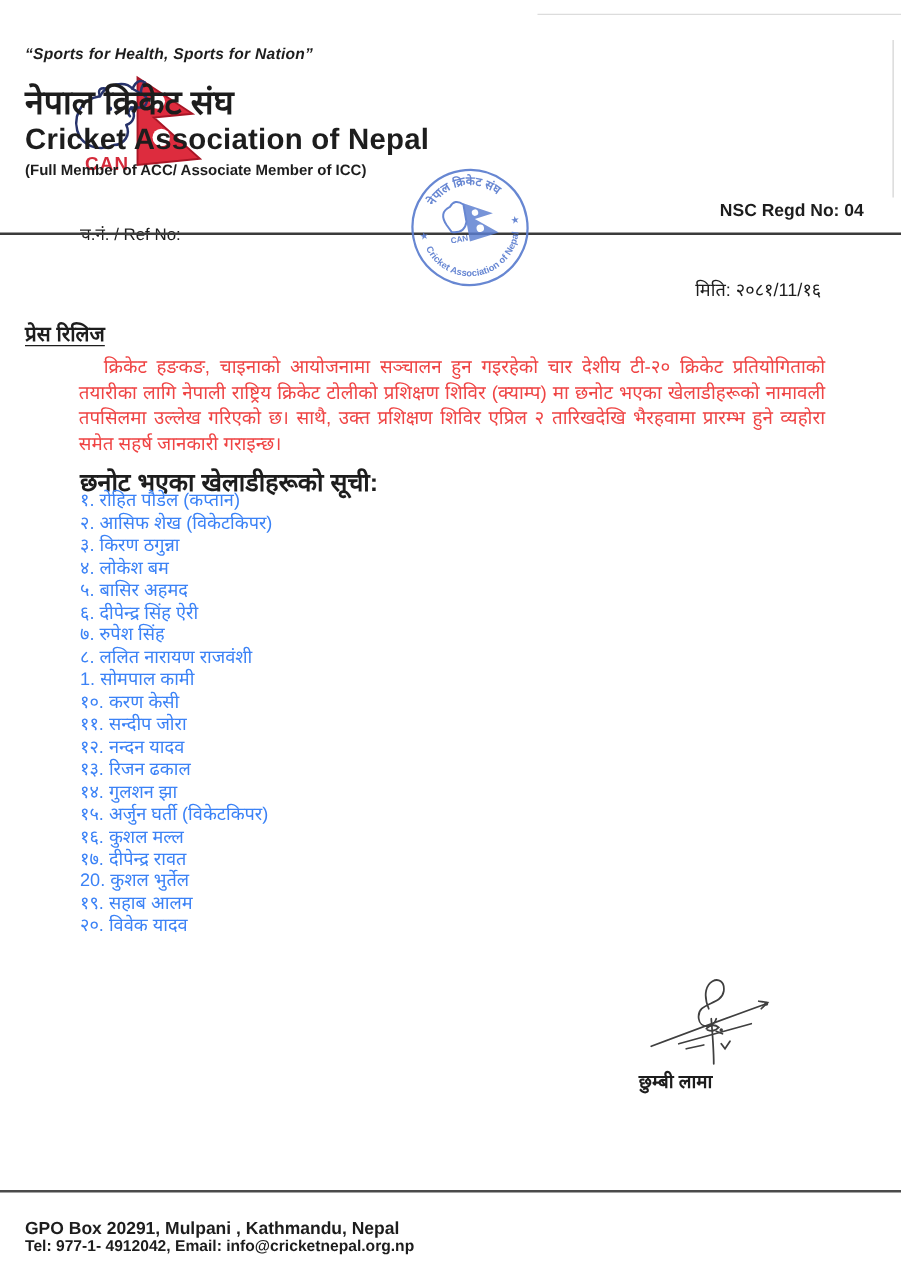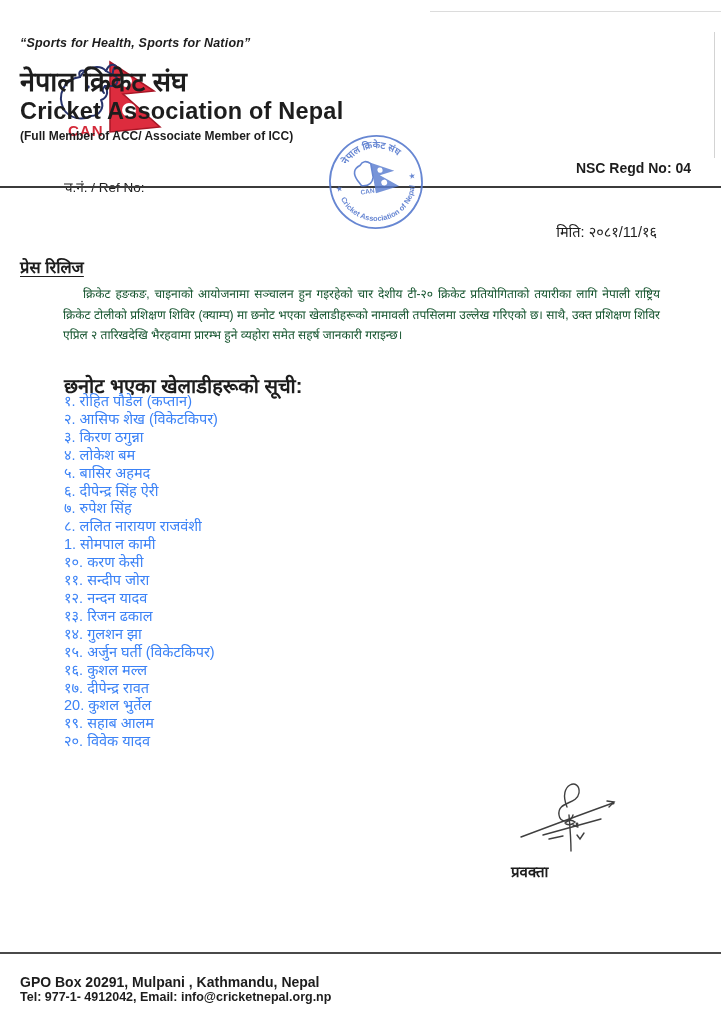--- a/index.html
+++ b/index.html
@@ -24,21 +24,21 @@
   
   .ref-label{left:64px;top:178px;font-size:13.5px;font-weight:normal;}
   .regd-label{right:30px;top:160px;font-size:14px;font-weight:bold;}
   .rule-top{top:186px;left:0;width:721px;height:2px;background:#3b3b3b;}
   .stamp{left:326px;top:132px;width:100px;height:100px;transform:rotate(-10deg);opacity:.92;}
 
   .date-line{top:221px;right:64px;font-size:14.5px;}
 
   
   .press-title{top:255px;font-size:16.5px;font-weight:bold;text-decoration:underline;text-underline-offset:3px;}
-  .body-par{top:284px;left:63px;width:597px;font-size:12px;line-height:20.5px;text-align:justify;text-indent:20px;color:#14532d;}
+  .body-par{top:284px;left:63px;width:597px;font-size:15px;line-height:20.5px;text-align:justify;text-indent:20px;color:#ef4444;}
 
   
   .players-heading{top:372px;left:64px;font-size:20px;font-weight:bold;}
   .players-list{top:393px;left:64px;font-size:14.5px;line-height:17.9px;color:#3b82f6;}
 
   
   .sig-block{left:505px;top:773px;width:160px;}
   .sig-svg{display:block;width:122px;height:80px;margin-left:8px;}
   .sig-name{font-size:15px;font-weight:600;margin-top:1px;margin-left:6px;}
   .sig-title{font-size:15px;font-weight:600;margin-top:8px;margin-left:6px;}
@@ -144,18 +144,18 @@
       <path d="M94 28 L101 29 L96 34"></path>
       <path d="M30 62 L88 46"></path>
       <path d="M52 50 q5 -5 10 -1 q-4 4 -9 2"></path>
       <path d="M60 52 l5 2"></path>
       <path d="M36 66 l14 -3"></path>
       <path d="M64 62 l3 4 l4 -6"></path>
     </g>
     <circle cx="100" cy="30" r="1.6" fill="#3f3f3f"></circle>
     <circle cx="64" cy="51" r="1.4" fill="#3f3f3f"></circle>
   </svg>
-  <div class="sig-title">प्रवक्ता</div>
+  <div class="sig-name">छुम्बी लामा</div>
 </div>
 
 <div class="abs rule-bottom"></div>
 <div class="abs centered footer-address">GPO Box 20291, Mulpani , Kathmandu, Nepal</div>
 <div class="abs centered footer-contact">Tel: 977-1- 4912042, Email: info@cricketnepal.org.np</div>
 
 </body></html>

